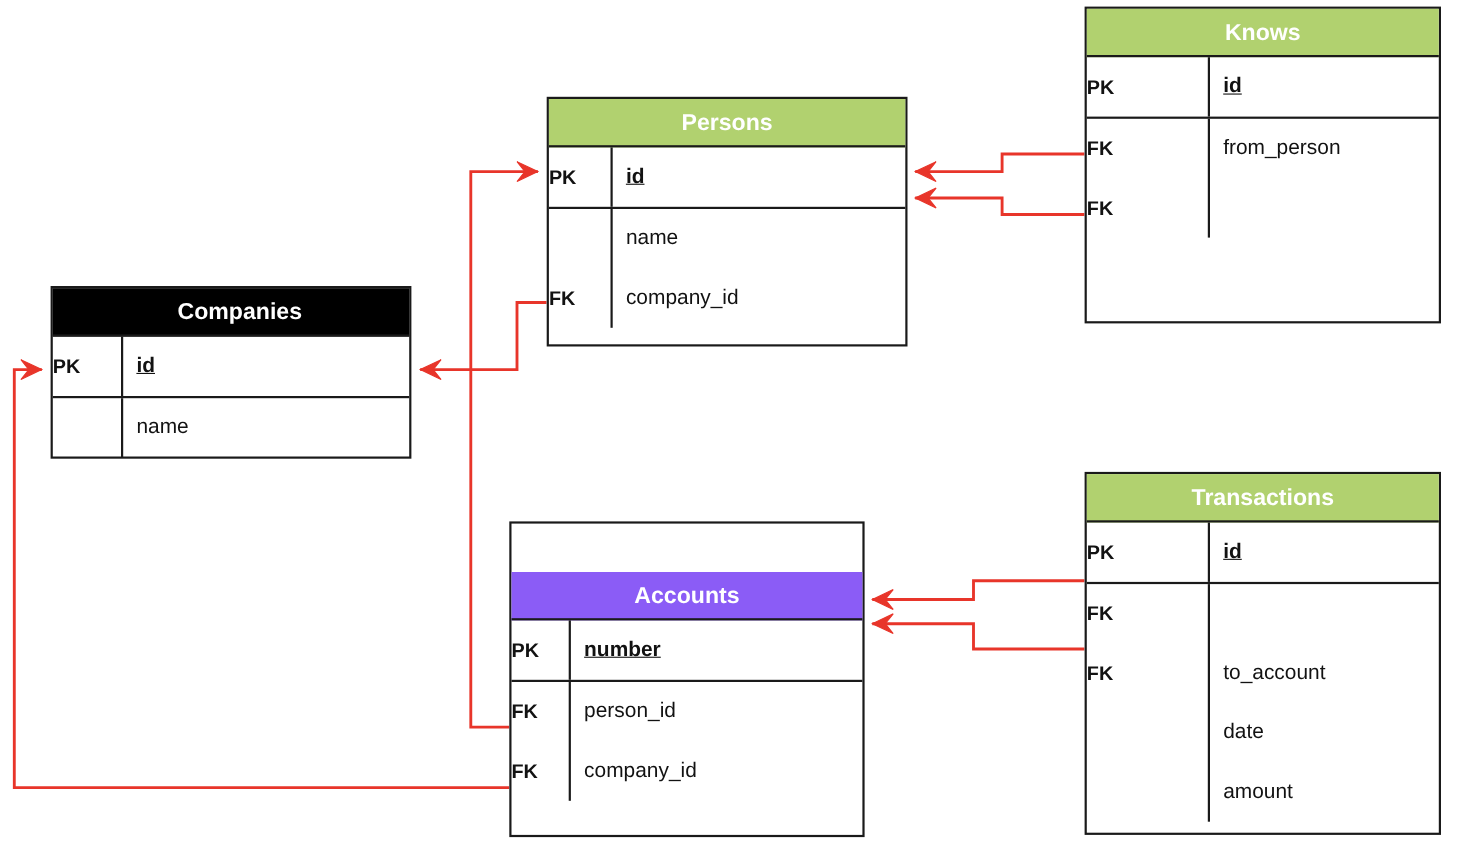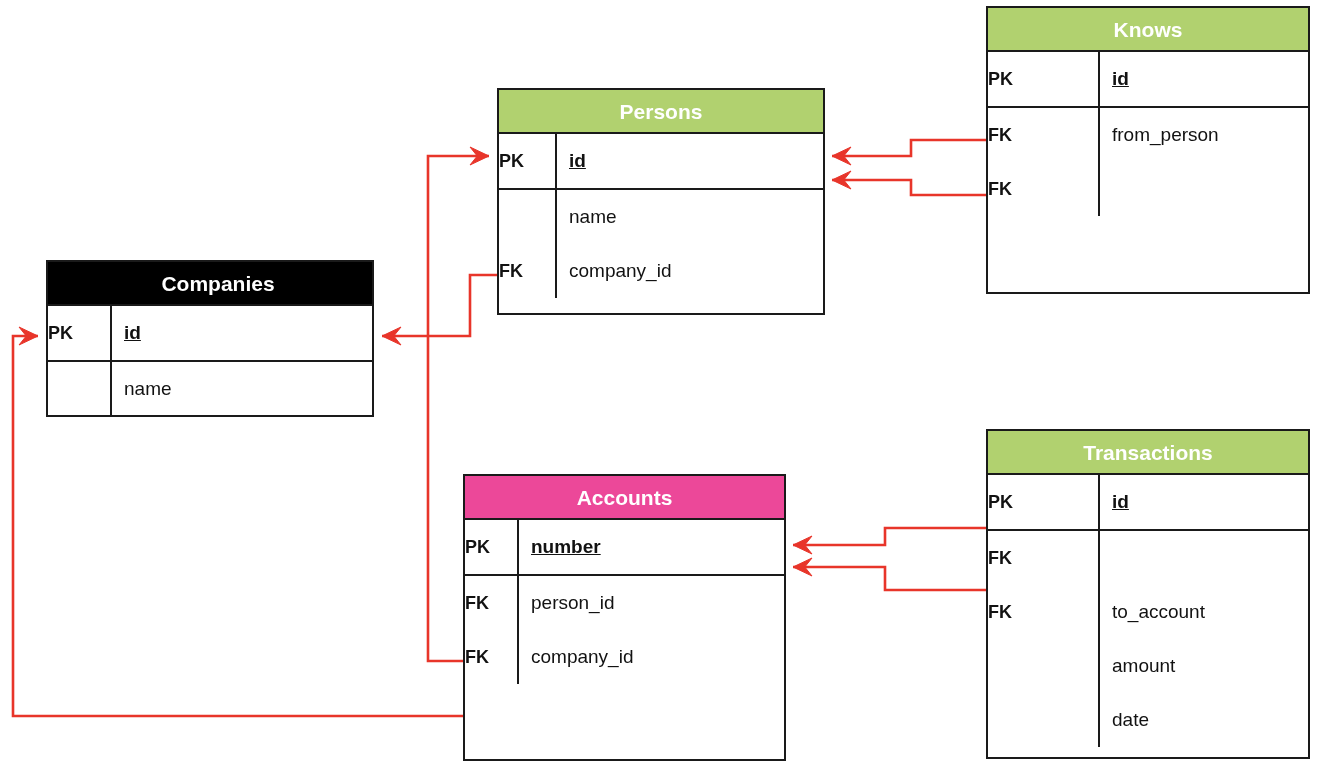--- a/index.html
+++ b/index.html
@@ -191,21 +191,21 @@
             <div class="key-cell" style="width: 110px;">FK</div>
             <div class="name-cell">from_person</div>
           </div>
           <div class="field-row">
             <div class="key-cell" style="width: 110px;">FK</div>
           </div>
           <div class="spacer-row"></div>
         </div>
       </div>
       <div class="entity" style="left: 463px; top: 474px; width: 323px; height: 287px; border-color: rgb(26, 26, 26);">
-        <div class="entity-title" style="background: #ec4899; color: rgb(255, 255, 255); border-bottom-color: rgb(26, 26, 26);">Accounts</div>
+        <div class="entity-title" style="background: #8b5cf6; color: rgb(255, 255, 255); border-bottom-color: rgb(26, 26, 26); margin-top: 44px;">Accounts</div>
         <div class="section pk-section" style="border-bottom-color: rgb(26, 26, 26);">
           <div class="vrule" style="left: 52px; background: rgb(26, 26, 26);"></div>
           <div class="field-row">
             <div class="key-cell" style="width: 52px;">PK</div>
             <div class="name-cell is-key">number</div>
           </div>
         </div>
         <div class="section attr-section">
           <div class="vrule" style="left: 52px; background: rgb(26, 26, 26);"></div>
           <div class="field-row">
@@ -232,24 +232,24 @@
           <div class="vrule" style="left: 110px; background: rgb(26, 26, 26);"></div>
           <div class="field-row">
             <div class="key-cell" style="width: 110px;">FK</div>
           </div>
           <div class="field-row">
             <div class="key-cell" style="width: 110px;">FK</div>
             <div class="name-cell">to_account</div>
           </div>
           <div class="field-row">
             <div class="key-cell" style="width: 110px;"></div>
+            <div class="name-cell">date</div>
+          </div>
+          <div class="field-row">
+            <div class="key-cell" style="width: 110px;"></div>
             <div class="name-cell">amount</div>
           </div>
-          <div class="field-row">
-            <div class="key-cell" style="width: 110px;"></div>
-            <div class="name-cell">date</div>
-          </div>
           <div class="spacer-row"></div>
         </div>
       </div>
     </div>
 
 </div>
 
 </body></html>

